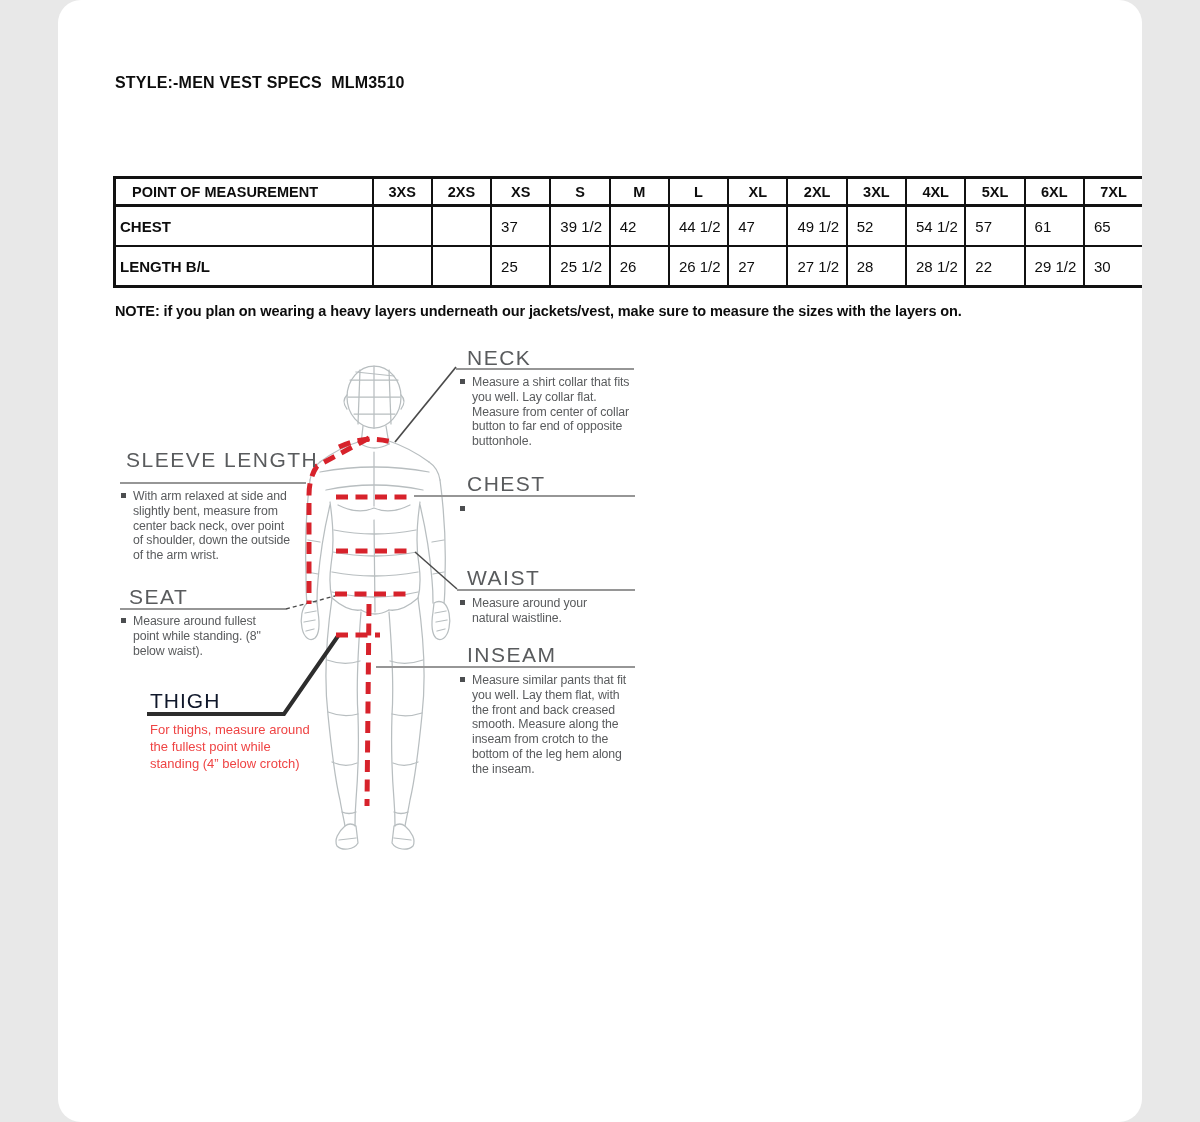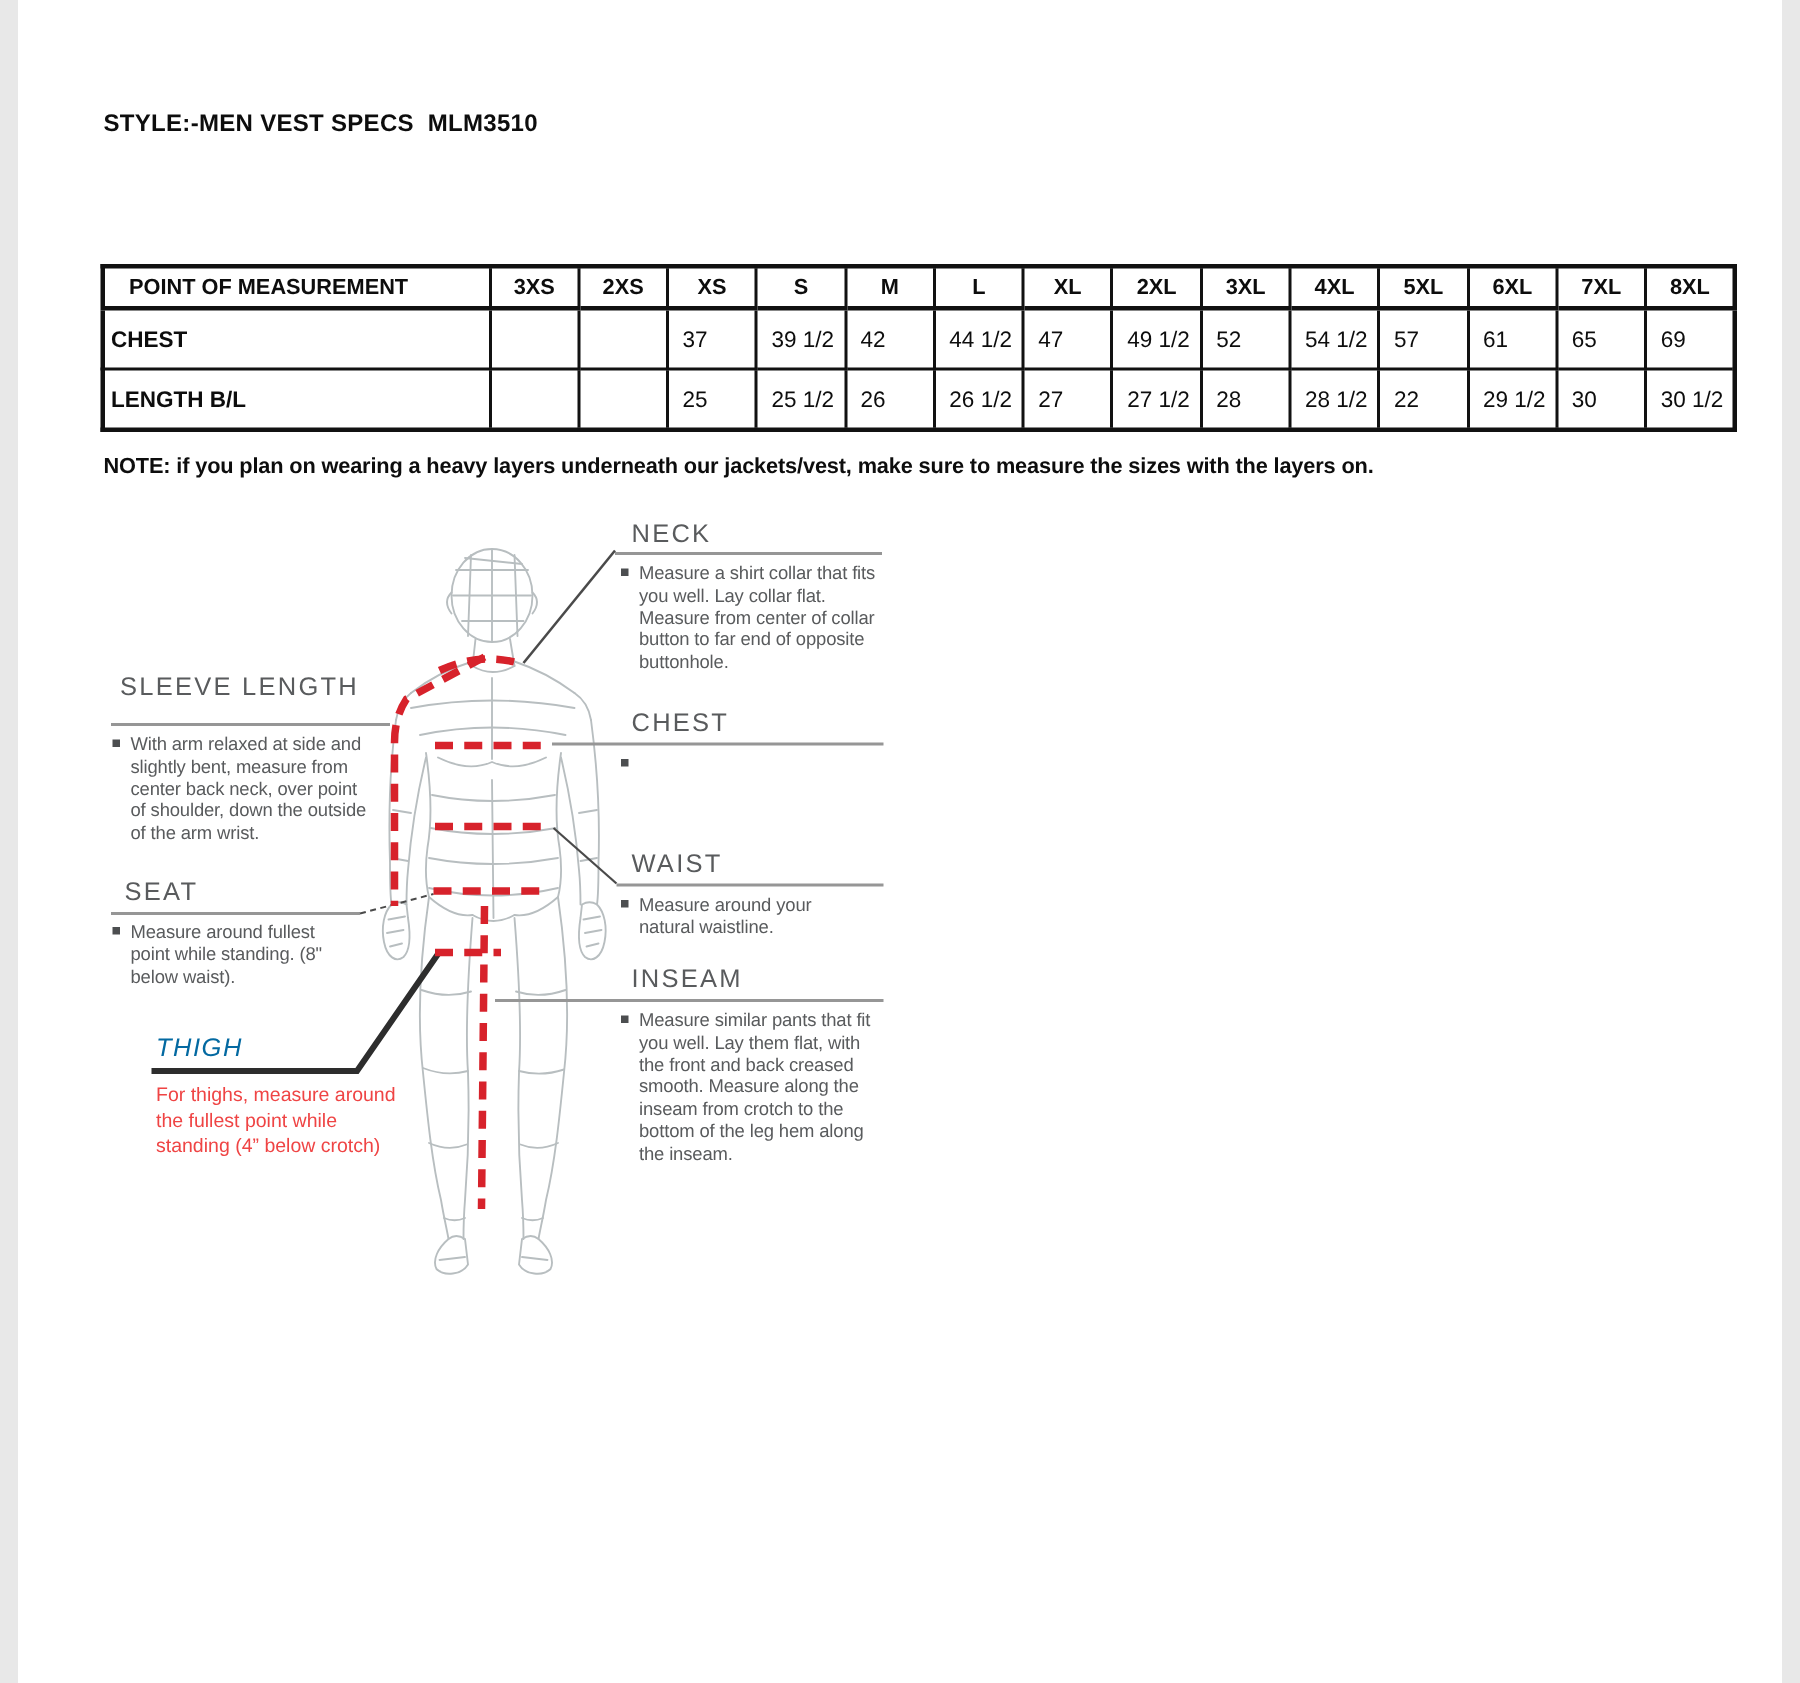--- a/index.html
+++ b/index.html
@@ -1,23 +1,24 @@
 <!DOCTYPE html>
 <html><head>
 <meta charset="utf-8">
 <style>
   html,body{margin:0;padding:0;background:#e8e8e8;}
   .page{
     position:relative;
-    width:1176px;height:1122px;
+    width:1084px;height:1122px;
     background:#ffffff;
     font-family:"Liberation Sans", sans-serif;
     color:#111;
     margin:0 auto;
     overflow:hidden;
+    border-radius:23px;
   }
   
   .doc-title{
     position:absolute;left:57px;top:74px;
     font-size:16px;font-weight:bold;letter-spacing:.2px;
     white-space:pre;color:#0d0d0d;
   }
   
   .spec-table{
     position:absolute;left:55px;top:176px;
@@ -39,23 +40,23 @@
   
   .doc-note{
     position:absolute;left:57px;top:303px;
     font-size:14.5px;font-weight:bold;color:#0d0d0d;letter-spacing:-.1px;
   }
   
   .diagram{position:absolute;left:0;top:0;width:1200px;height:1122px;}
   .diagram svg{position:absolute;left:0;top:0;}
   .sec{position:absolute;}
   .sec-title{
-    font-size:17px;letter-spacing:1.5px;color:#595b5d;font-weight:400;
-  }
-  .sec-title.dark{color:#0369a1;letter-spacing:1px;font-style:italic;}
+    font-size:21px;letter-spacing:1.5px;color:#595b5d;font-weight:400;
+  }
+  .sec-title.dark{color:#0f172a;letter-spacing:1px;}
   .sec-desc{
     position:relative;font-size:12.3px;line-height:14.8px;color:#595b5d;
     letter-spacing:-.1px;padding-left:12px;
   }
   .sec-desc .bullet{
     position:absolute;left:0;top:4px;width:5px;height:5px;background:#4c4e50;
   }
   .sec-desc.nobullet{padding-left:0;font-size:13px;line-height:17px;color:#ef4444;letter-spacing:0;}
 </style>
 </head>

